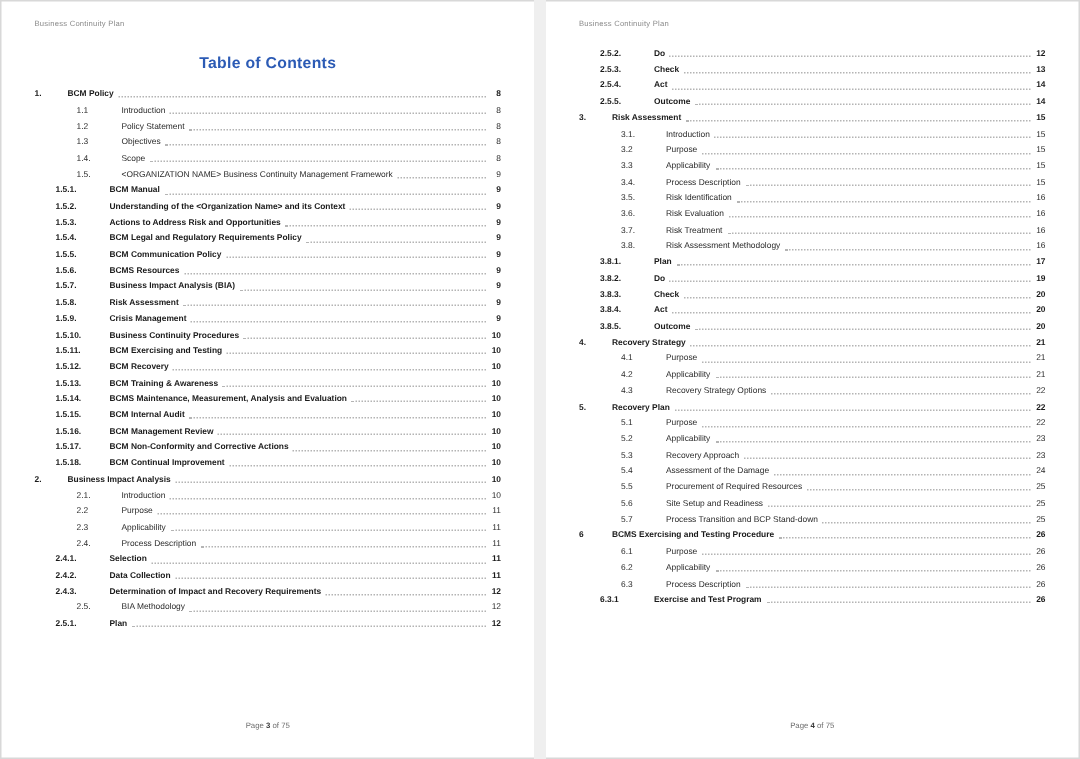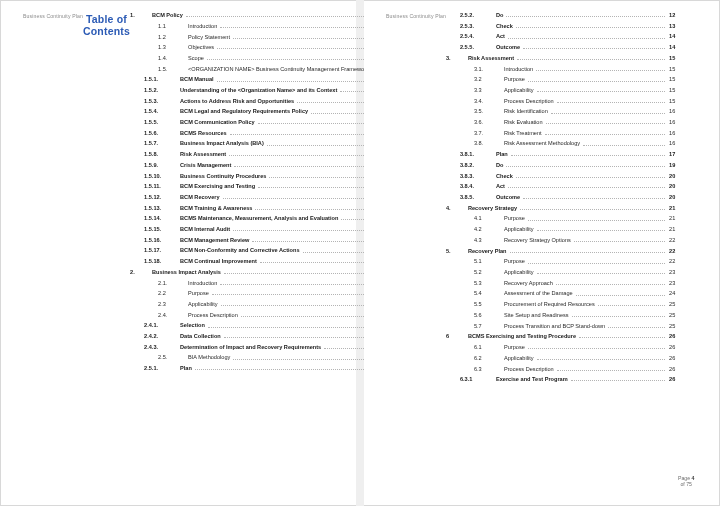--- a/index.html
+++ b/index.html
@@ -15,21 +15,21 @@
     display: flex;
     background: #e8e8e8;
   }
   .page {
     background: #ffffff;
     height: 506px;
     position: relative;
     padding: 12px 22px 0 22px;
     border: 1px solid #d8d8d8;
     display: flex;
-    flex-direction: row;
+    flex-direction: column;
   }
   .page-left  { width: 356px; border-right: none; }
   .gutter { width: 8px; background: #efefef; height: 506px; }
   .page-right { width: 356px; border-left: none; }
 
   .running-head {
     font-size: 5.1px;
     color: #8a8a8a;
     letter-spacing: 0.15px;
     margin-bottom: 16px;

